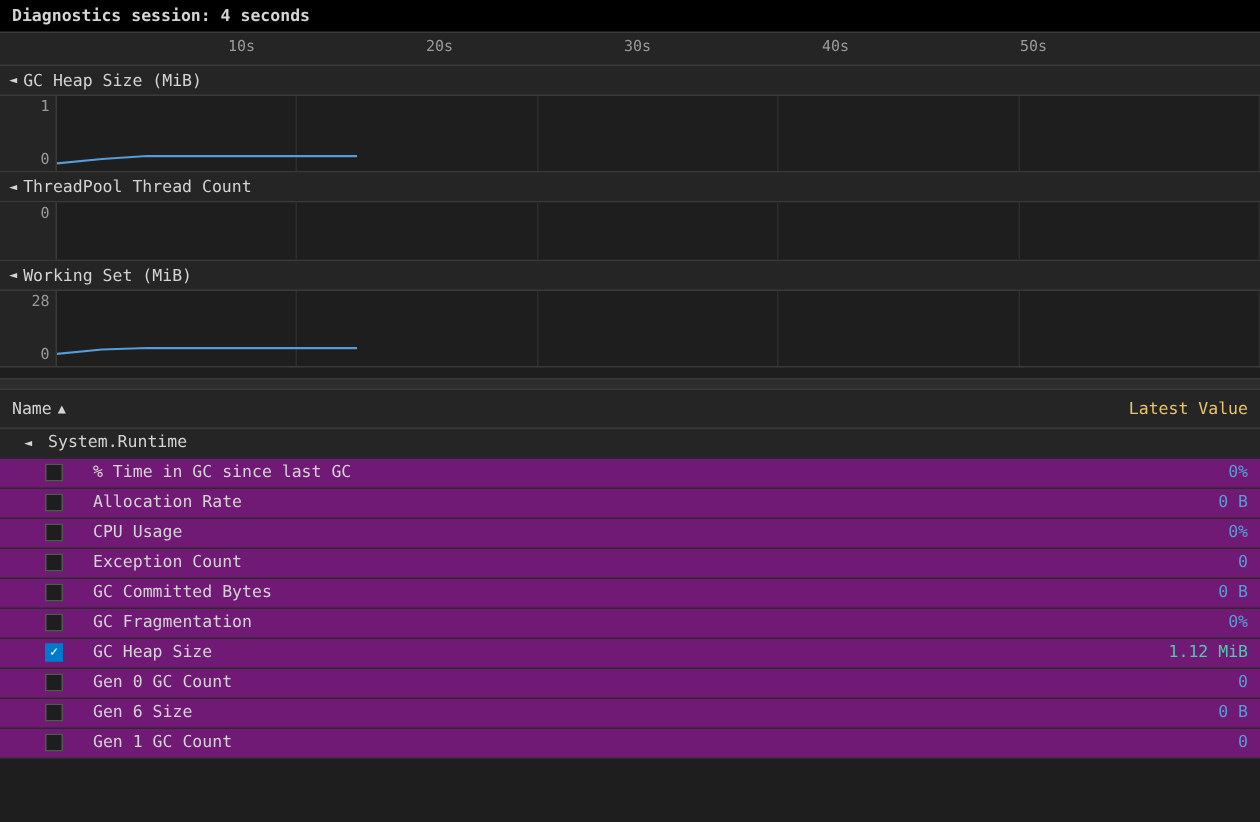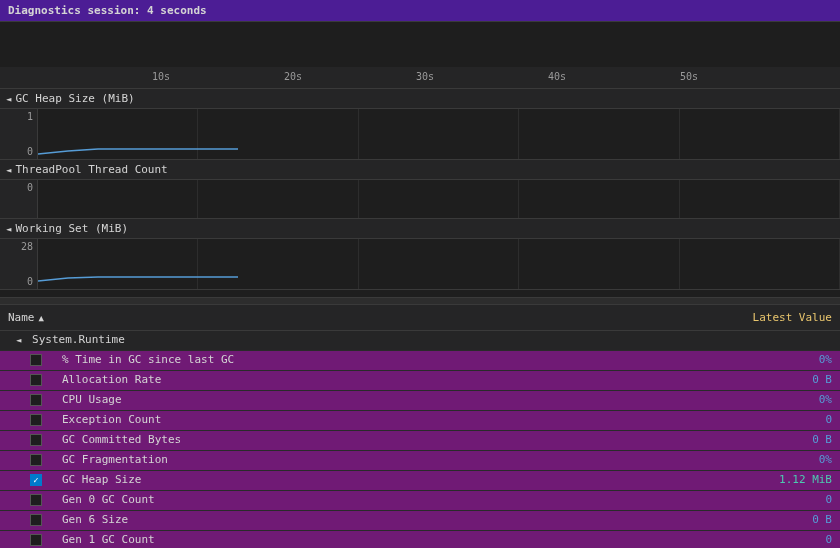--- a/index.html
+++ b/index.html
@@ -8,35 +8,34 @@
       color: #d4d4d4;
       font-family: 'Segoe UI', Consolas, monospace;
       font-size: 11px;
       width: 840px;
       height: 548px;
       overflow: hidden;
     }
 
     
     .diag-header {
-      background: #4c1d95;
+      background: #000000;
       padding: 4px 8px;
       font-size: 11px;
       font-weight: bold;
       color: #d4d4d4;
       border-bottom: 1px solid #3a3a3a;
     }
 
     
     .chart-area {
       background: #1e1e1e;
       height: 230px;
       position: relative;
       overflow: hidden;
-      margin-top: 45px;
     }
 
     
     .timeline-axis {
       display: flex;
       align-items: center;
       height: 22px;
       background: #252526;
       border-bottom: 1px solid #3a3a3a;
       position: relative;

